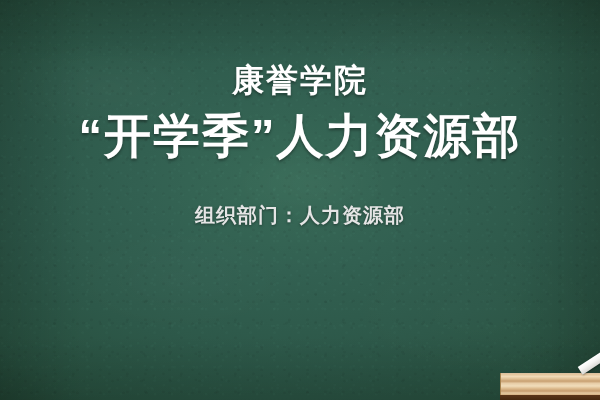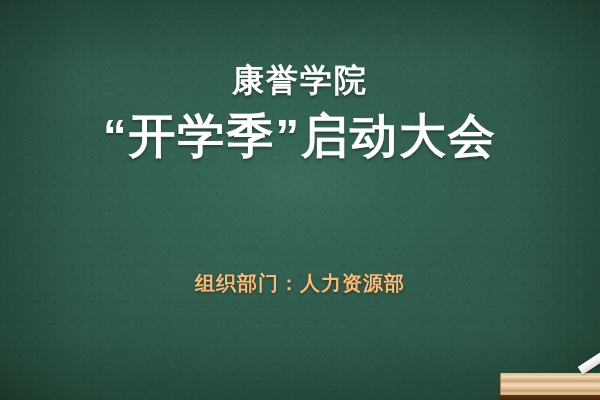--- a/index.html
+++ b/index.html
@@ -96,22 +96,22 @@
     text-shadow:
       0 2px 3px rgba(0,0,0,0.38),
       0 0 1px rgba(255,255,255,0.25);
     white-space: nowrap;
   }
 
   .title-line-1 { font-size: 32px; }
   .title-line-2 { font-size: 47px; margin-top: 8px; }
 
   .subtitle {
-    margin-top: 107px;
-    color: #fdba74;
+    margin-top: 39px;
+    color: #e5e5e5;
     font-size: 20px;
     font-weight: bold;
     letter-spacing: 1px;
     text-align: left;
     white-space: nowrap;
     text-shadow: 0 1px 3px rgba(0,0,0,0.42);
   }
 
   
   .chalk-ledge {
@@ -184,21 +184,21 @@
 
   <div class="board-base"></div>
   <div class="board-smudge"></div>
   <div class="board-grain"></div>
   <div class="board-edge-dark"></div>
 
   <div class="content">
 
     <div class="title-block">
       <div class="title-line title-line-1">康誉学院</div>
-      <div class="title-line title-line-2">“开学季”启动大会</div>
+      <div class="title-line title-line-2">“开学季”人力资源部</div>
     </div>
 
     <div class="subtitle">组织部门：人力资源部</div>
 
   </div>
 
   <div class="chalk-ledge">
     <div class="ledge-body"></div>
     <div class="ledge-base"></div>
   </div>

